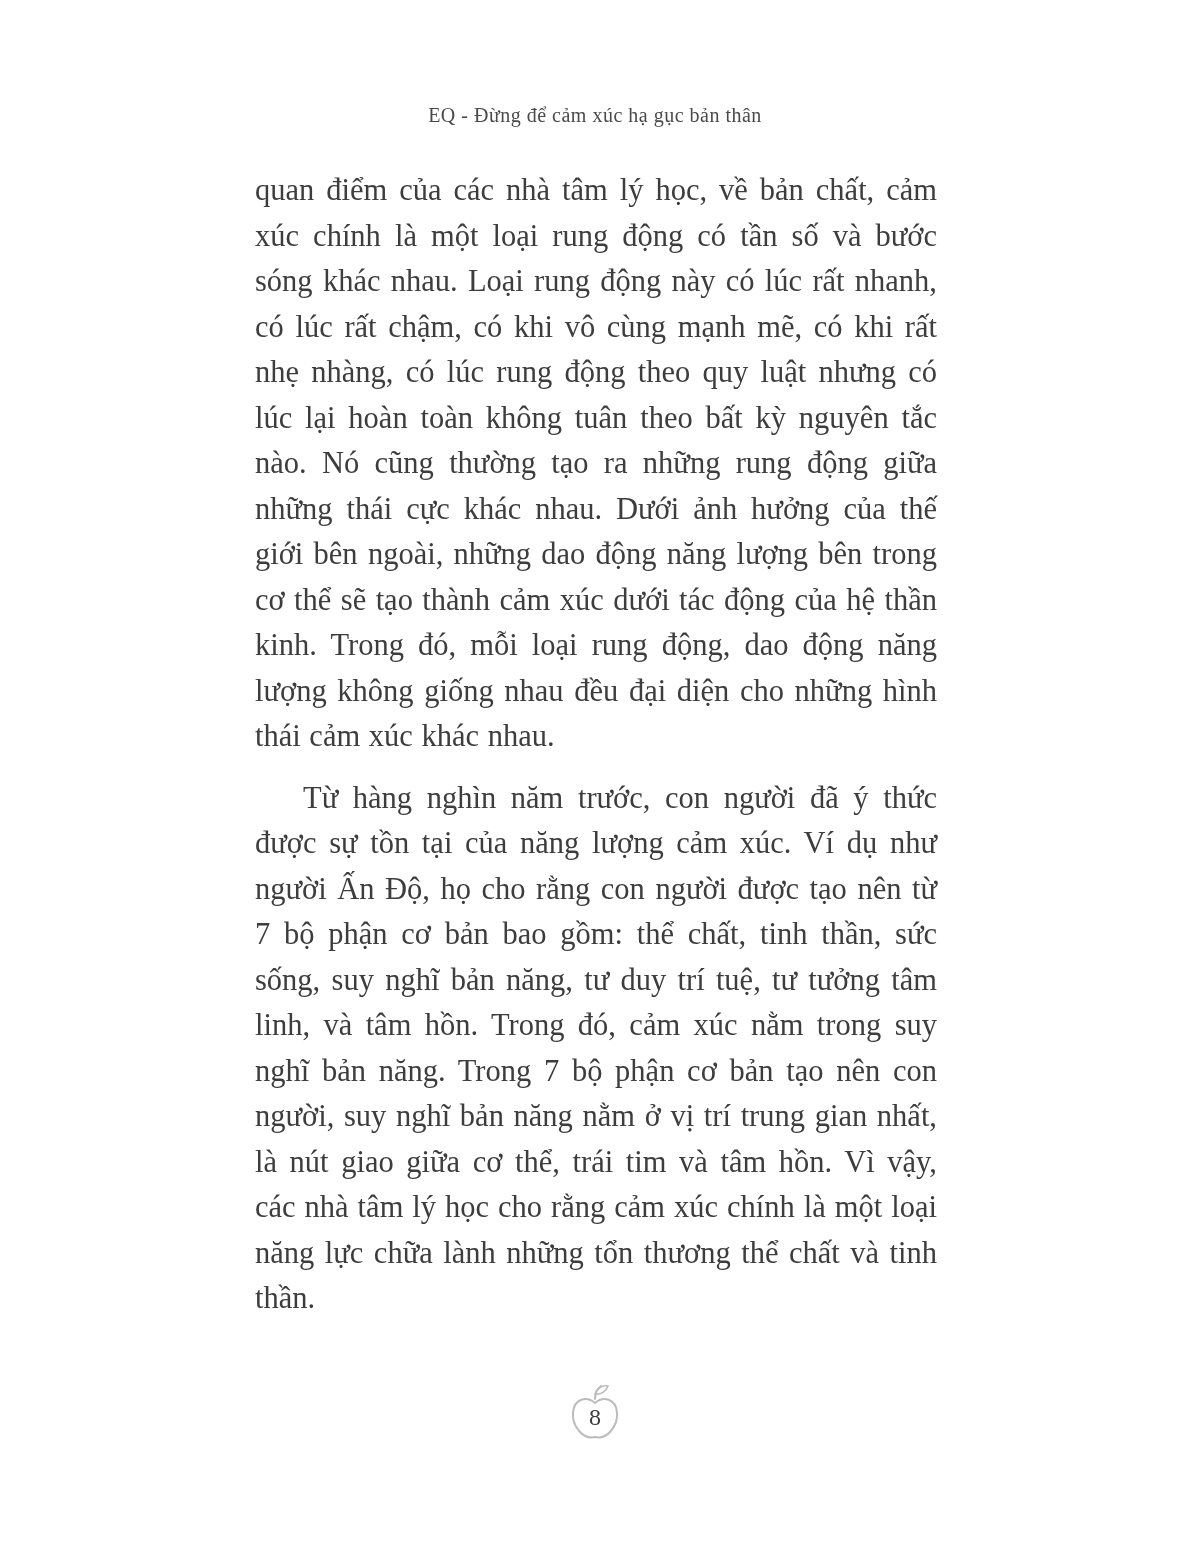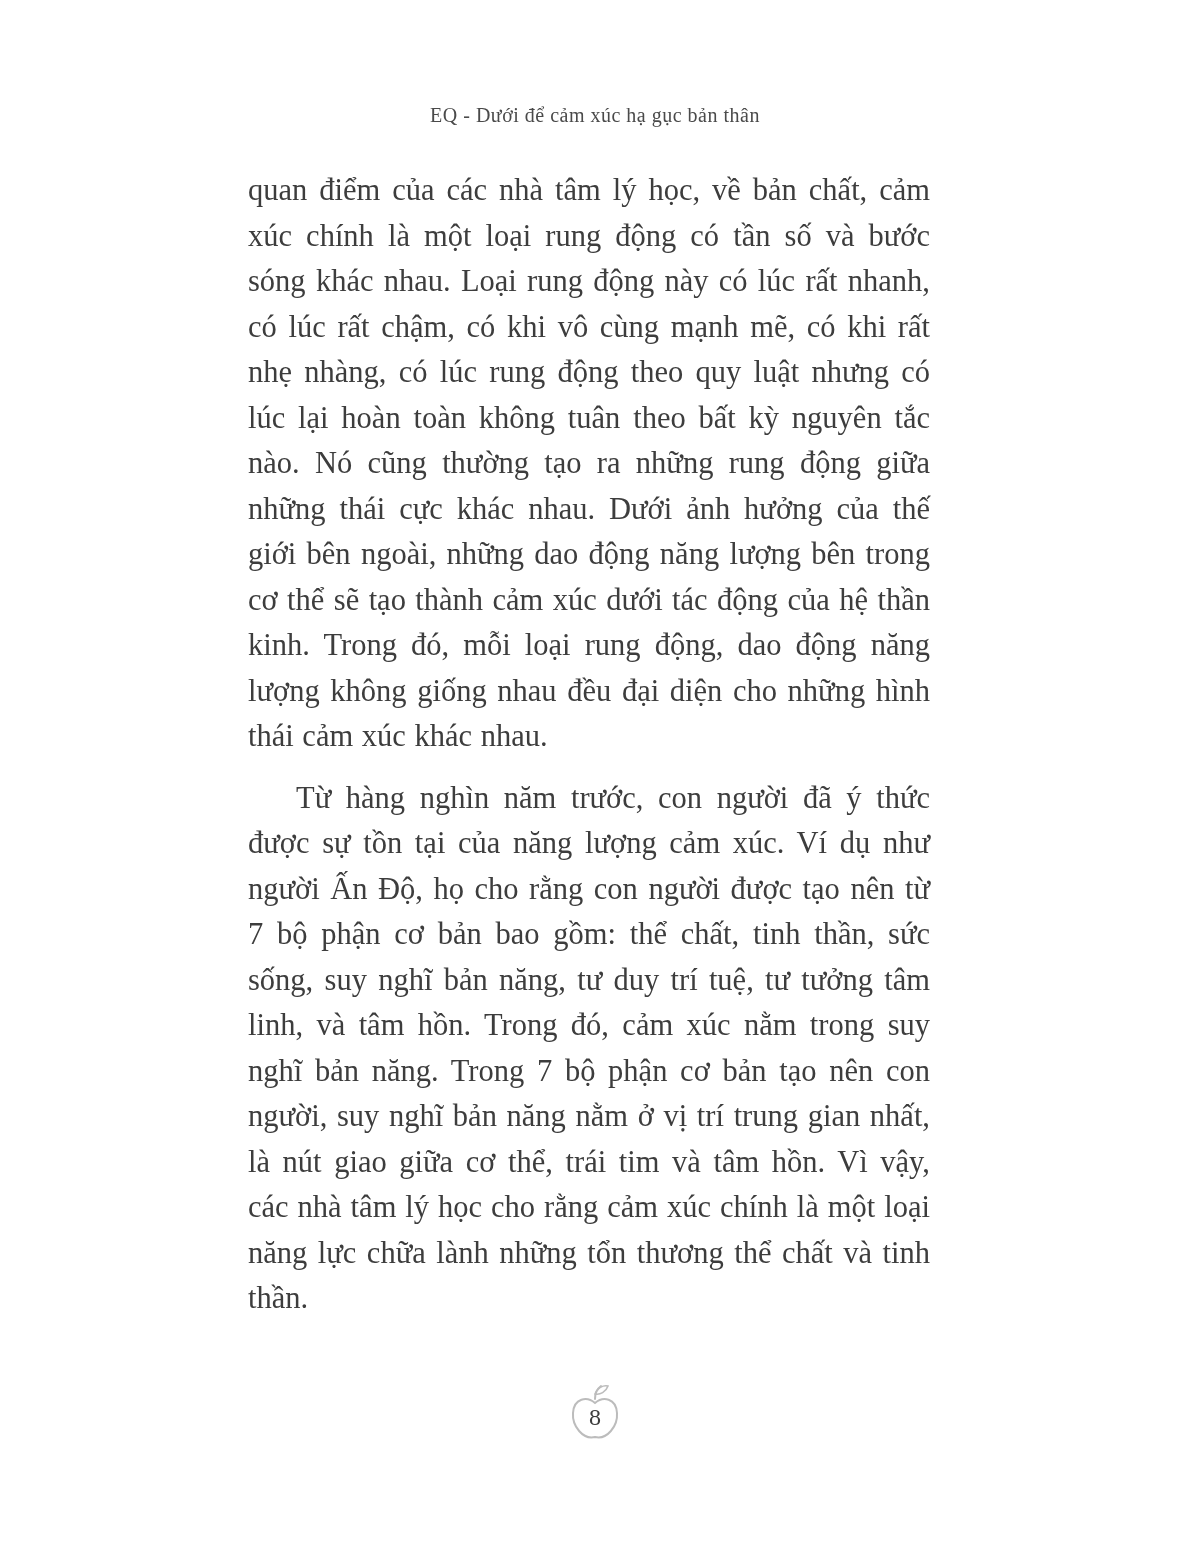--- a/index.html
+++ b/index.html
@@ -22,21 +22,21 @@
     left: 255px;
     width: 680px;
     text-align: center;
     font-size: 20px;
     letter-spacing: 0.5px;
     color: #4a4a4a;
   }
   .body-text {
     position: absolute;
     top: 168px;
-    left: 248px;
+    left: 255px;
     width: 682px;
   }
   .body-text p {
     margin: 0;
     font-size: 30.5px;
     line-height: 45.5px;
     text-align: justify;
     color: #3d3d3d;
     word-spacing: 1px;
   }
@@ -74,21 +74,21 @@
     color: #3d3d3d;
     font-family: "Liberation Serif", serif;
   }
 </style>
 </head>
 <body>
 
 <div class="page">
 
   <header class="running-header">
-    <span>EQ - Dưới để cảm xúc hạ gục bản thân</span>
+    <span>EQ - Đừng để cảm xúc hạ gục bản thân</span>
   </header>
 
   <main class="body-text">
     <p>quan điểm của các nhà tâm lý học, về bản chất, cảm xúc chính là một loại rung động có tần số và bước sóng khác nhau. Loại rung động này có lúc rất nhanh, có lúc rất chậm, có khi vô cùng mạnh mẽ, có khi rất nhẹ nhàng, có lúc rung động theo quy luật nhưng có lúc lại hoàn toàn không tuân theo bất kỳ nguyên tắc nào. Nó cũng thường tạo ra những rung động giữa những thái cực khác nhau. Dưới ảnh hưởng của thế giới bên ngoài, những dao động năng lượng bên trong cơ thể sẽ tạo thành cảm xúc dưới tác động của hệ thần kinh. Trong đó, mỗi loại rung động, dao động năng lượng không giống nhau đều đại diện cho những hình thái cảm xúc khác nhau.</p>
     <p class="indent">Từ hàng nghìn năm trước, con người đã ý thức được sự tồn tại của năng lượng cảm xúc. Ví dụ như người Ấn Độ, họ cho rằng con người được tạo nên từ 7 bộ phận cơ bản bao gồm: thể chất, tinh thần, sức sống, suy nghĩ bản năng, tư duy trí tuệ, tư tưởng tâm linh, và tâm hồn. Trong đó, cảm xúc nằm trong suy nghĩ bản năng. Trong 7 bộ phận cơ bản tạo nên con người, suy nghĩ bản năng nằm ở vị trí trung gian nhất, là nút giao giữa cơ thể, trái tim và tâm hồn. Vì vậy, các nhà tâm lý học cho rằng cảm xúc chính là một loại năng lực chữa lành những tổn thương thể chất và tinh thần.</p>
   </main>
 
   <footer class="page-footer">
     <div class="page-number-badge">
       <svg width="56" height="66" viewBox="0 0 56 66" fill="none" xmlns="http://www.w3.org/2000/svg">

